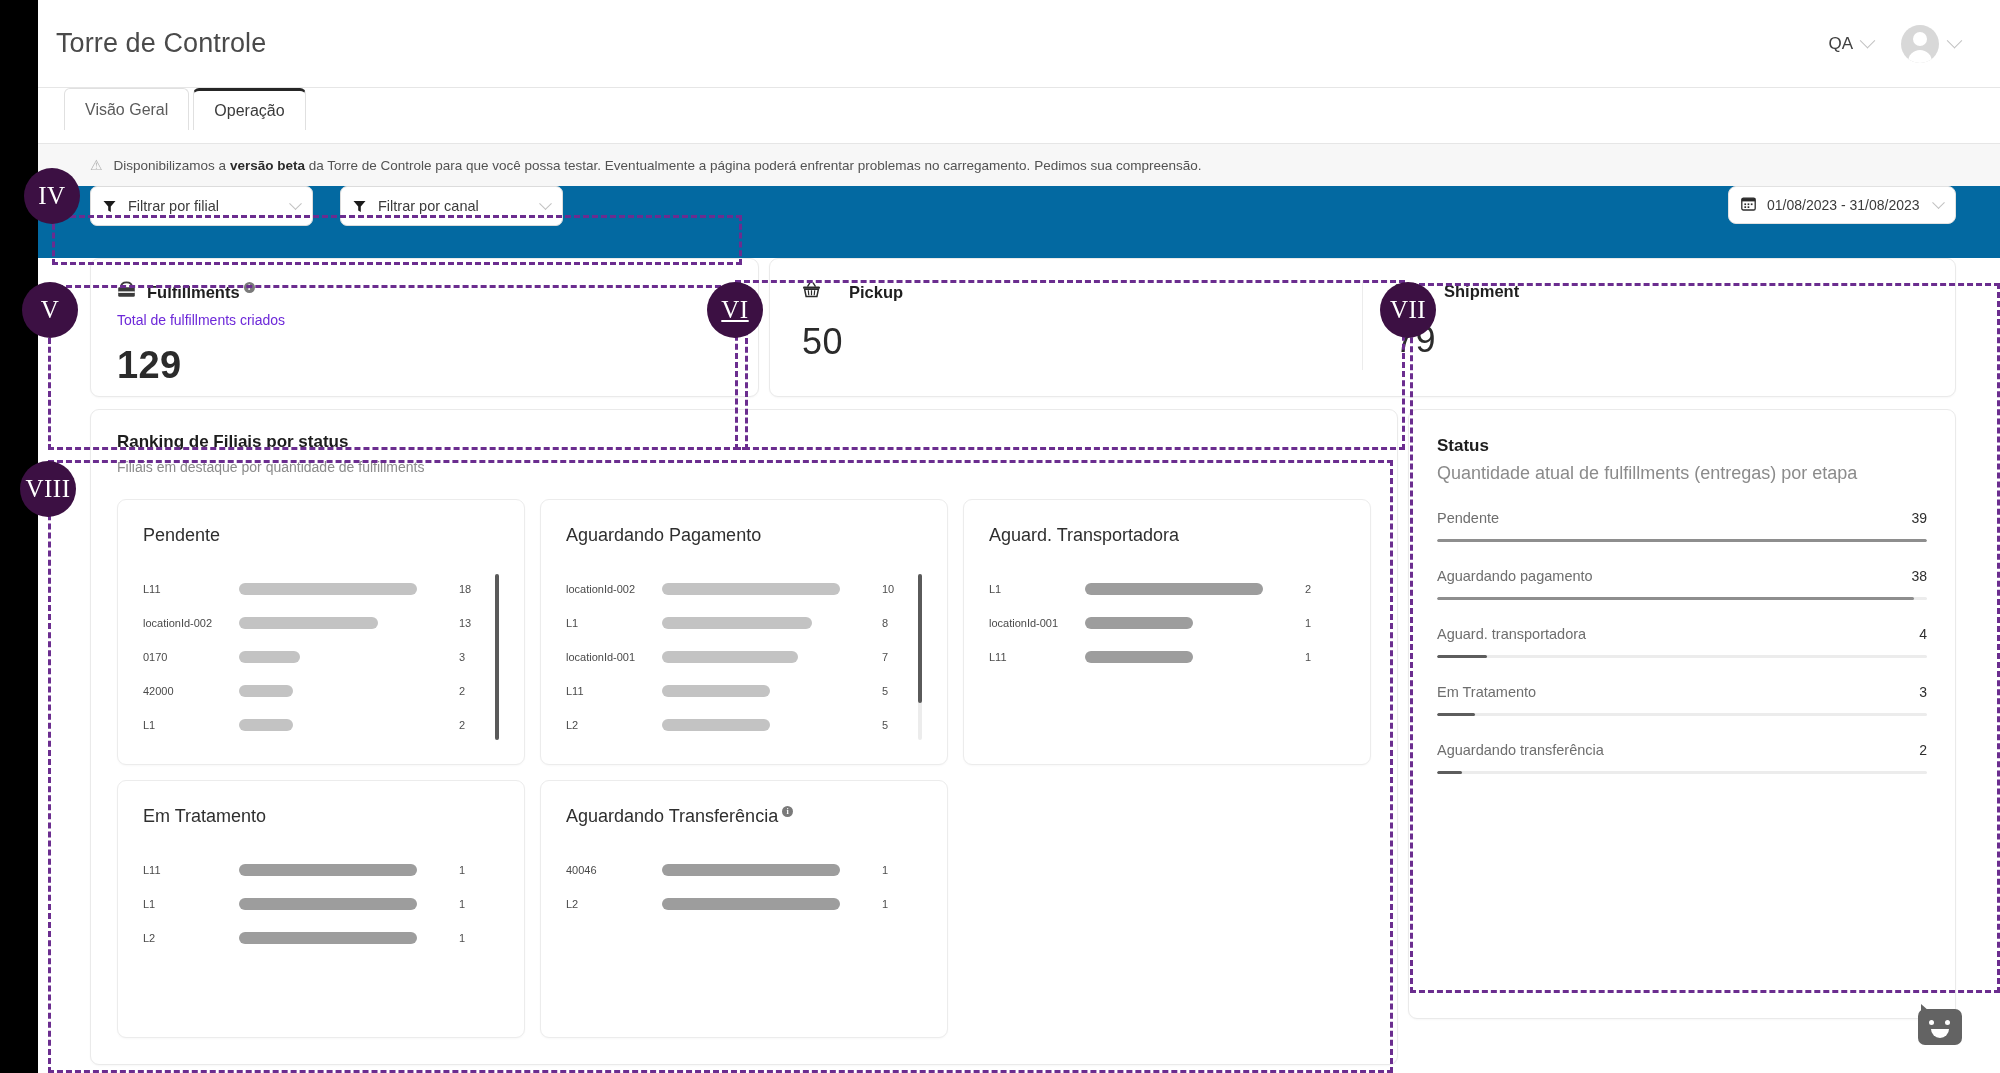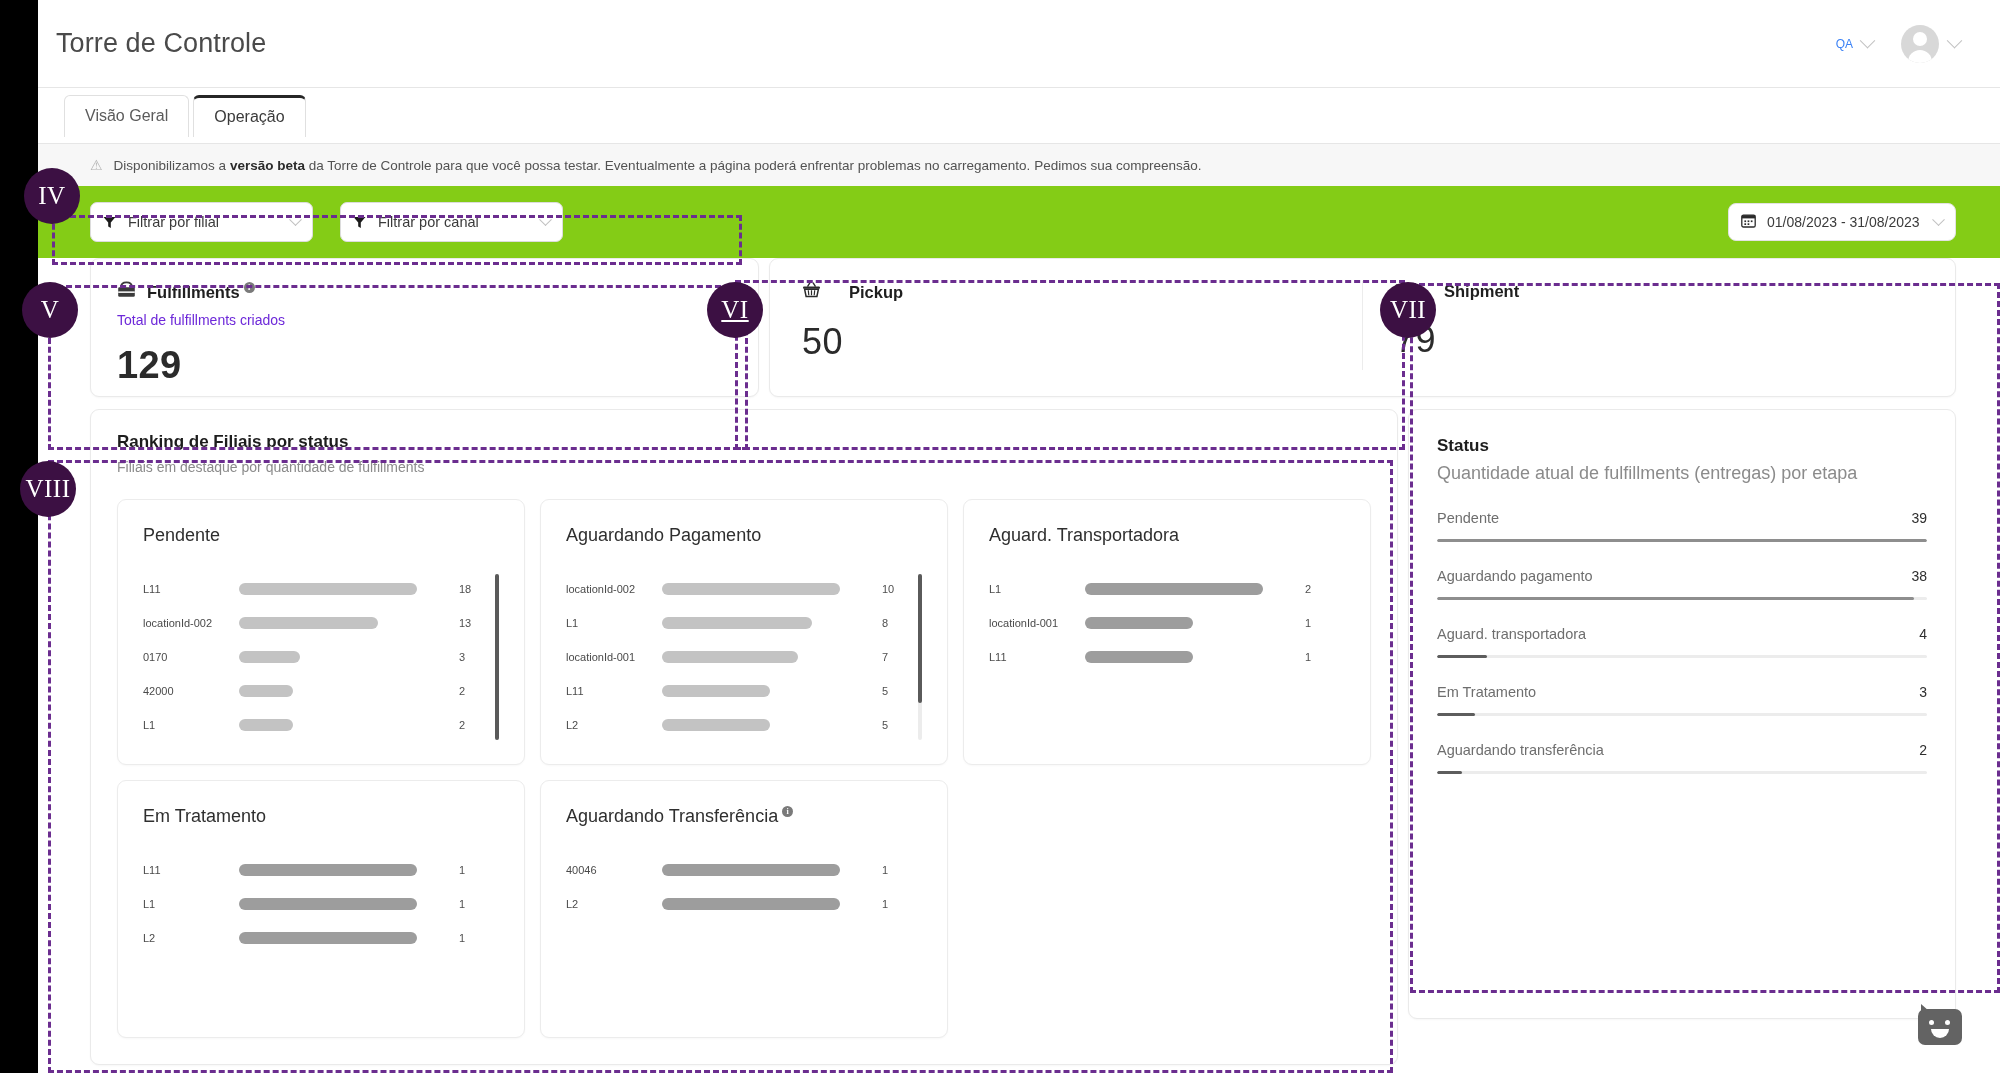--- a/index.html
+++ b/index.html
@@ -37,21 +37,21 @@
     letter-spacing: .1px;
   }
   .header-right {
     margin-left: auto;
     display: flex;
     align-items: center;
     gap: 14px;
   }
   .qa-select {
     display: flex; align-items: center; gap: 9px;
-    font-size: 12px; color: #3b82f6;
+    font-size: 17px; color: #404040;
   }
   .chev {
     width: 11px; height: 11px;
     border-right: 1.6px solid #c2c2c2;
     border-bottom: 1.6px solid #c2c2c2;
     transform: rotate(45deg) translate(-2px,-2px);
   }
   .avatar-wrap { display: flex; align-items: center; gap: 10px; margin-left: 14px; }
   .avatar {
     width: 38px; height: 38px; border-radius: 50%;
@@ -64,21 +64,21 @@
   }
   .avatar::after {
     content:""; position:absolute; width:24px; height:16px; border-radius:12px 12px 0 0;
     background:#ffffff; left:7px; top:25px;
   }
 
   
   #tabs-row {
     height: 56px;
     border-bottom: 1px solid #e6e6e6;
-    display: flex; align-items: center;
+    display: flex; align-items: flex-start;
     padding-left: 26px;
     background: #fff;
   }
   .tab {
     height: 42px;
     padding: 0 20px;
     display: flex; align-items: center;
     font-size: 16px; color: #5b5b5b;
     border: 1px solid #e0e0e0;
     border-bottom: none;
@@ -102,23 +102,23 @@
     gap: 11px;
     font-size: 13.5px;
     color: #525252;
   }
   .warn-icon { color: #b0b0b0; font-size: 14px; line-height: 1; }
   #beta-banner b { font-weight: 700; color: #2b2b2b; }
 
   
   #filters-row {
     height: 72px;
-    display: flex; align-items: center;
+    display: flex; align-items: flex-start;
     padding: 0 44px 0 52px;
-    background: #84cc16;
+    background: #0369a1;
   }
   .filter-select {
     width: 223px; height: 40px;
     border: 1px solid #dcdcdc;
     border-radius: 7px;
     display: flex; align-items: center;
     padding: 0 12px;
     gap: 12px;
     background: #fff;
     font-size: 14.5px;

